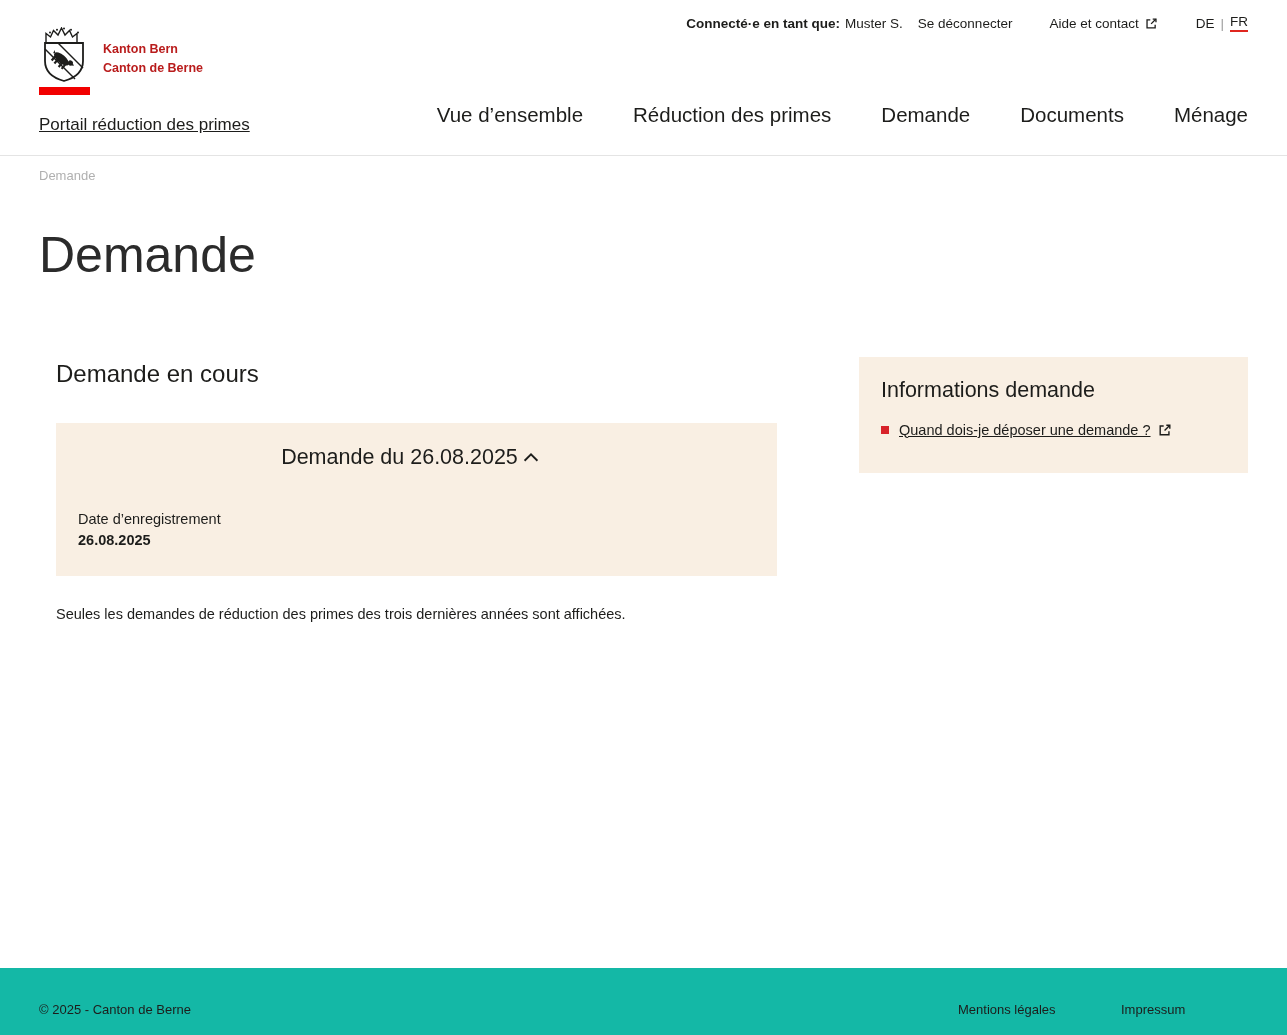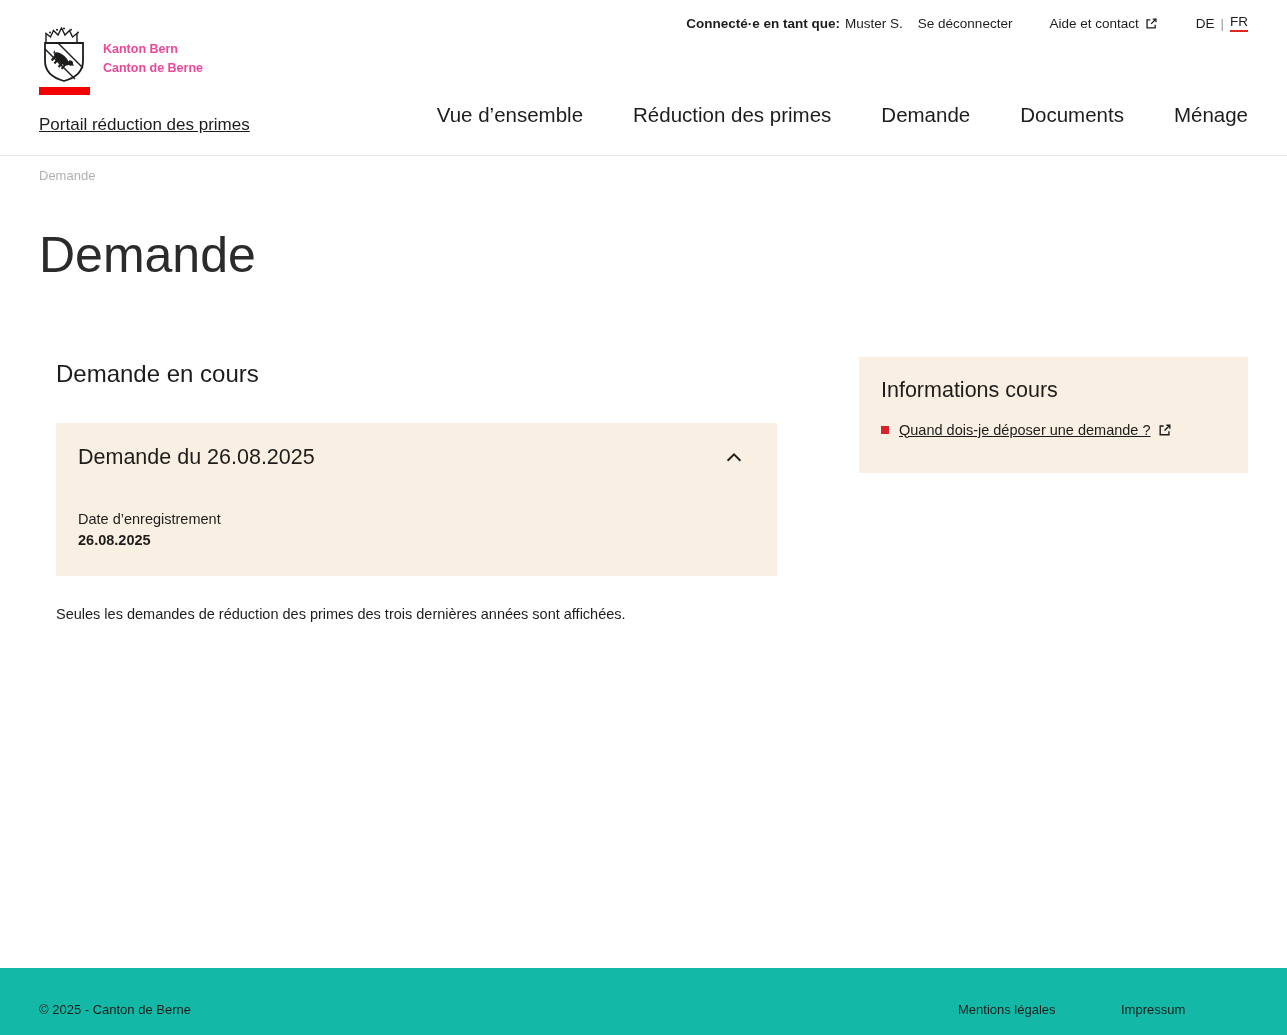--- a/index.html
+++ b/index.html
@@ -27,21 +27,21 @@
   }
   .topbar .login-label { font-weight:700; margin-right:5px; }
   .topbar .logout { margin-left:15px; cursor:pointer; text-decoration:none; color:#1d1d1b; }
   .topbar .help { margin-left:37px; cursor:pointer; text-decoration:none; color:#1d1d1b; display:inline-flex; align-items:center; gap:6px; }
   .lang-switch { margin-left:38px; display:inline-flex; align-items:center; gap:6px; }
   .lang-switch a { text-decoration:none; color:#1d1d1b; cursor:pointer; }
   .lang-switch .sep { color:#9a9a9a; }
   .lang-switch .active { border-bottom:2px solid #e0261f; padding-bottom:1px; }
 
   .brand { position:absolute; top:27px; left:39px; display:flex; gap:14px; align-items:flex-start; }
-  .brand-text { padding-top:13px; font-size:12.5px; font-weight:700; line-height:1.5; color:#ec4899; }
+  .brand-text { padding-top:13px; font-size:12.5px; font-weight:700; line-height:1.5; color:#b91c1c; }
   .red-bar { position:absolute; top:87px; left:39px; width:51px; height:8px; background:#f20000; }
 
   .portal-title { position:absolute; left:39px; top:115px; font-size:17px; color:#1d1d1b;text-decoration:underline; }
 
   nav.main-nav {
     position:absolute; right:39px; top:103px;
     display:flex; gap:50px; white-space:nowrap;
   }
   nav.main-nav a {
     font-size:20.5px; color:#1d1d1b; text-decoration:none; cursor:pointer;
@@ -67,21 +67,21 @@
     padding-left:17px;
   }
   .left-col { width:721px; }
   h2.section-title { font-size:24px; font-weight:400; color:#1d1d1b; margin-top:3px; }
 
   .request-card {
     margin-top:35px;
     background:#f9efe3;
     padding:22px 22px 28px 22px;
   }
-  .card-head { display:flex; justify-content:space-between; align-items:flex-start; }
+  .card-head { display:flex; justify-content:center; align-items:flex-start; }
   .card-title { font-size:21.5px; font-weight:400; color:#1d1d1b; }
   .collapse-btn {
     background:none; border:none; cursor:pointer;
     width:26px; height:26px; padding:2px; margin-right:8px;
   }
   .card-fields { display:flex; margin-top:40px; }
   .field-status { width:230px; }
   .field-label { font-size:14.5px; color:#1d1d1b; }
   .field-value { font-size:14.5px; font-weight:700; margin-top:5px; color:#1d1d1b; }
 
@@ -209,21 +209,21 @@
               <div class="field-label">Date d’enregistrement</div>
               <div class="field-value">26.08.2025</div>
             </div>
           </div>
         </div>
 
         <p class="note">Seules les demandes de réduction des primes des trois dernières années sont affichées.</p>
       </div>
 
       <aside class="info-box">
-        <h2 class="info-title">Informations cours</h2>
+        <h2 class="info-title">Informations demande</h2>
         <ul class="info-list">
           <li>
             <span class="bullet"></span>
             <a class="info-link">Quand dois-je déposer une demande ?</a>
             <span class="ext-icon">
               <svg width="14" height="14" viewBox="0 0 16 16" fill="none" stroke="#1d1d1b" stroke-width="1.6">
                 <path d="M6.5 3.5 H2.5 V13.5 H12.5 V9.5"></path>
                 <path d="M9.5 2.5 H13.5 V6.5"></path>
                 <path d="M13.2 2.8 L7.5 8.5"></path>
               </svg>

